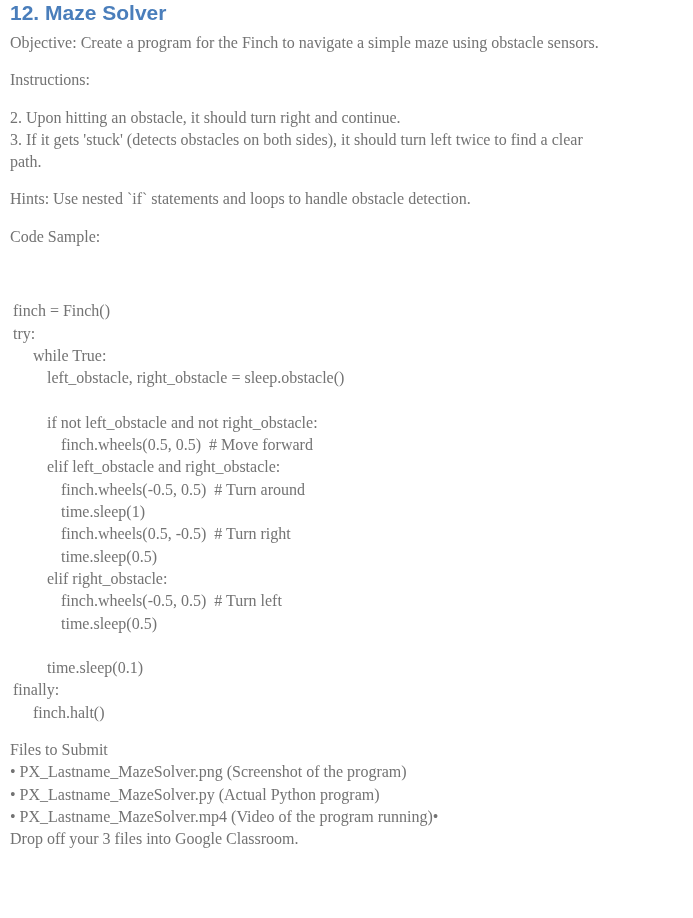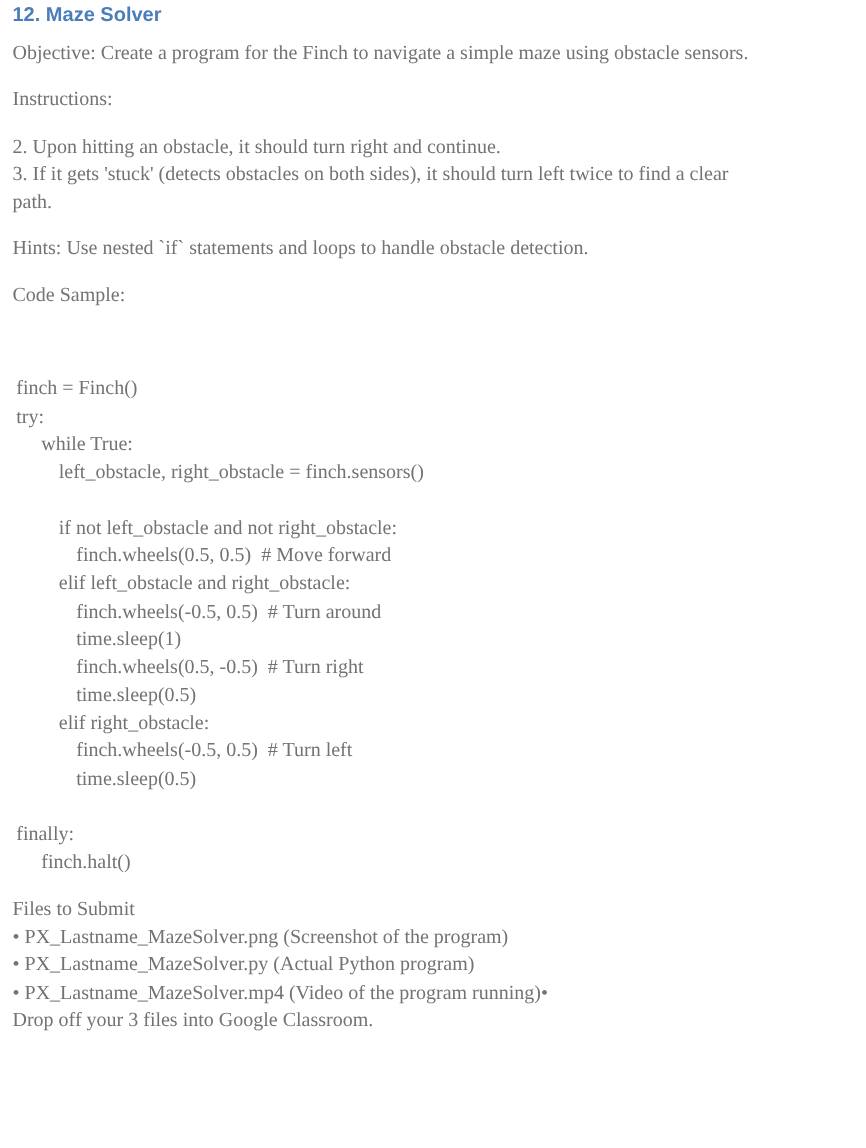--- a/index.html
+++ b/index.html
@@ -12,21 +12,21 @@
   }
   .doc {
     box-sizing: border-box;
     width: 693px;
     height: 918px;
     padding: 3px 10px 0 10px;
     background: #ffffff;
   }
   .heading {
     font-family: "Liberation Sans", sans-serif;
-    font-size: 16px;
+    font-size: 21px;
     line-height: 20px;
     font-weight: bold;
     color: #4a7ebb;
     margin: 0 0 9px 0;
   }
   .para {
     margin: 0 0 15px 0;
   }
   .para:last-child { margin-bottom: 16px; }
   .line {
@@ -75,33 +75,34 @@
   </div>
 
   <div class="para">
     <div class="line"></div>
   </div>
 
   <div class="code-block">
     <div class="line">finch = Finch()</div>
     <div class="line">try:</div>
     <div class="line ind-1">while True:</div>
-    <div class="line ind-2">left_obstacle, right_obstacle = finch.sensors()</div>
+    <div class="line ind-2">left_obstacle, right_obstacle = sleep.obstacle()</div>
     <div class="line"></div>
     <div class="line ind-2">if not left_obstacle and not right_obstacle:</div>
     <div class="line ind-3">finch.wheels(0.5, 0.5)  # Move forward</div>
     <div class="line ind-2">elif left_obstacle and right_obstacle:</div>
     <div class="line ind-3">finch.wheels(-0.5, 0.5)  # Turn around</div>
     <div class="line ind-3">time.sleep(1)</div>
     <div class="line ind-3">finch.wheels(0.5, -0.5)  # Turn right</div>
     <div class="line ind-3">time.sleep(0.5)</div>
     <div class="line ind-2">elif right_obstacle:</div>
     <div class="line ind-3">finch.wheels(-0.5, 0.5)  # Turn left</div>
     <div class="line ind-3">time.sleep(0.5)</div>
     <div class="line"></div>
+    <div class="line ind-2">time.sleep(0.1)</div>
     <div class="line">finally:</div>
     <div class="line ind-1">finch.halt()</div>
   </div>
 
   <div class="para">
     <div class="line">Files to Submit</div>
     <div class="line">• PX_Lastname_MazeSolver.png (Screenshot of the program)</div>
     <div class="line">• PX_Lastname_MazeSolver.py (Actual Python program)</div>
     <div class="line">• PX_Lastname_MazeSolver.mp4 (Video of the program running)•</div>
     <div class="line">Drop off your 3 files into Google Classroom.</div>

